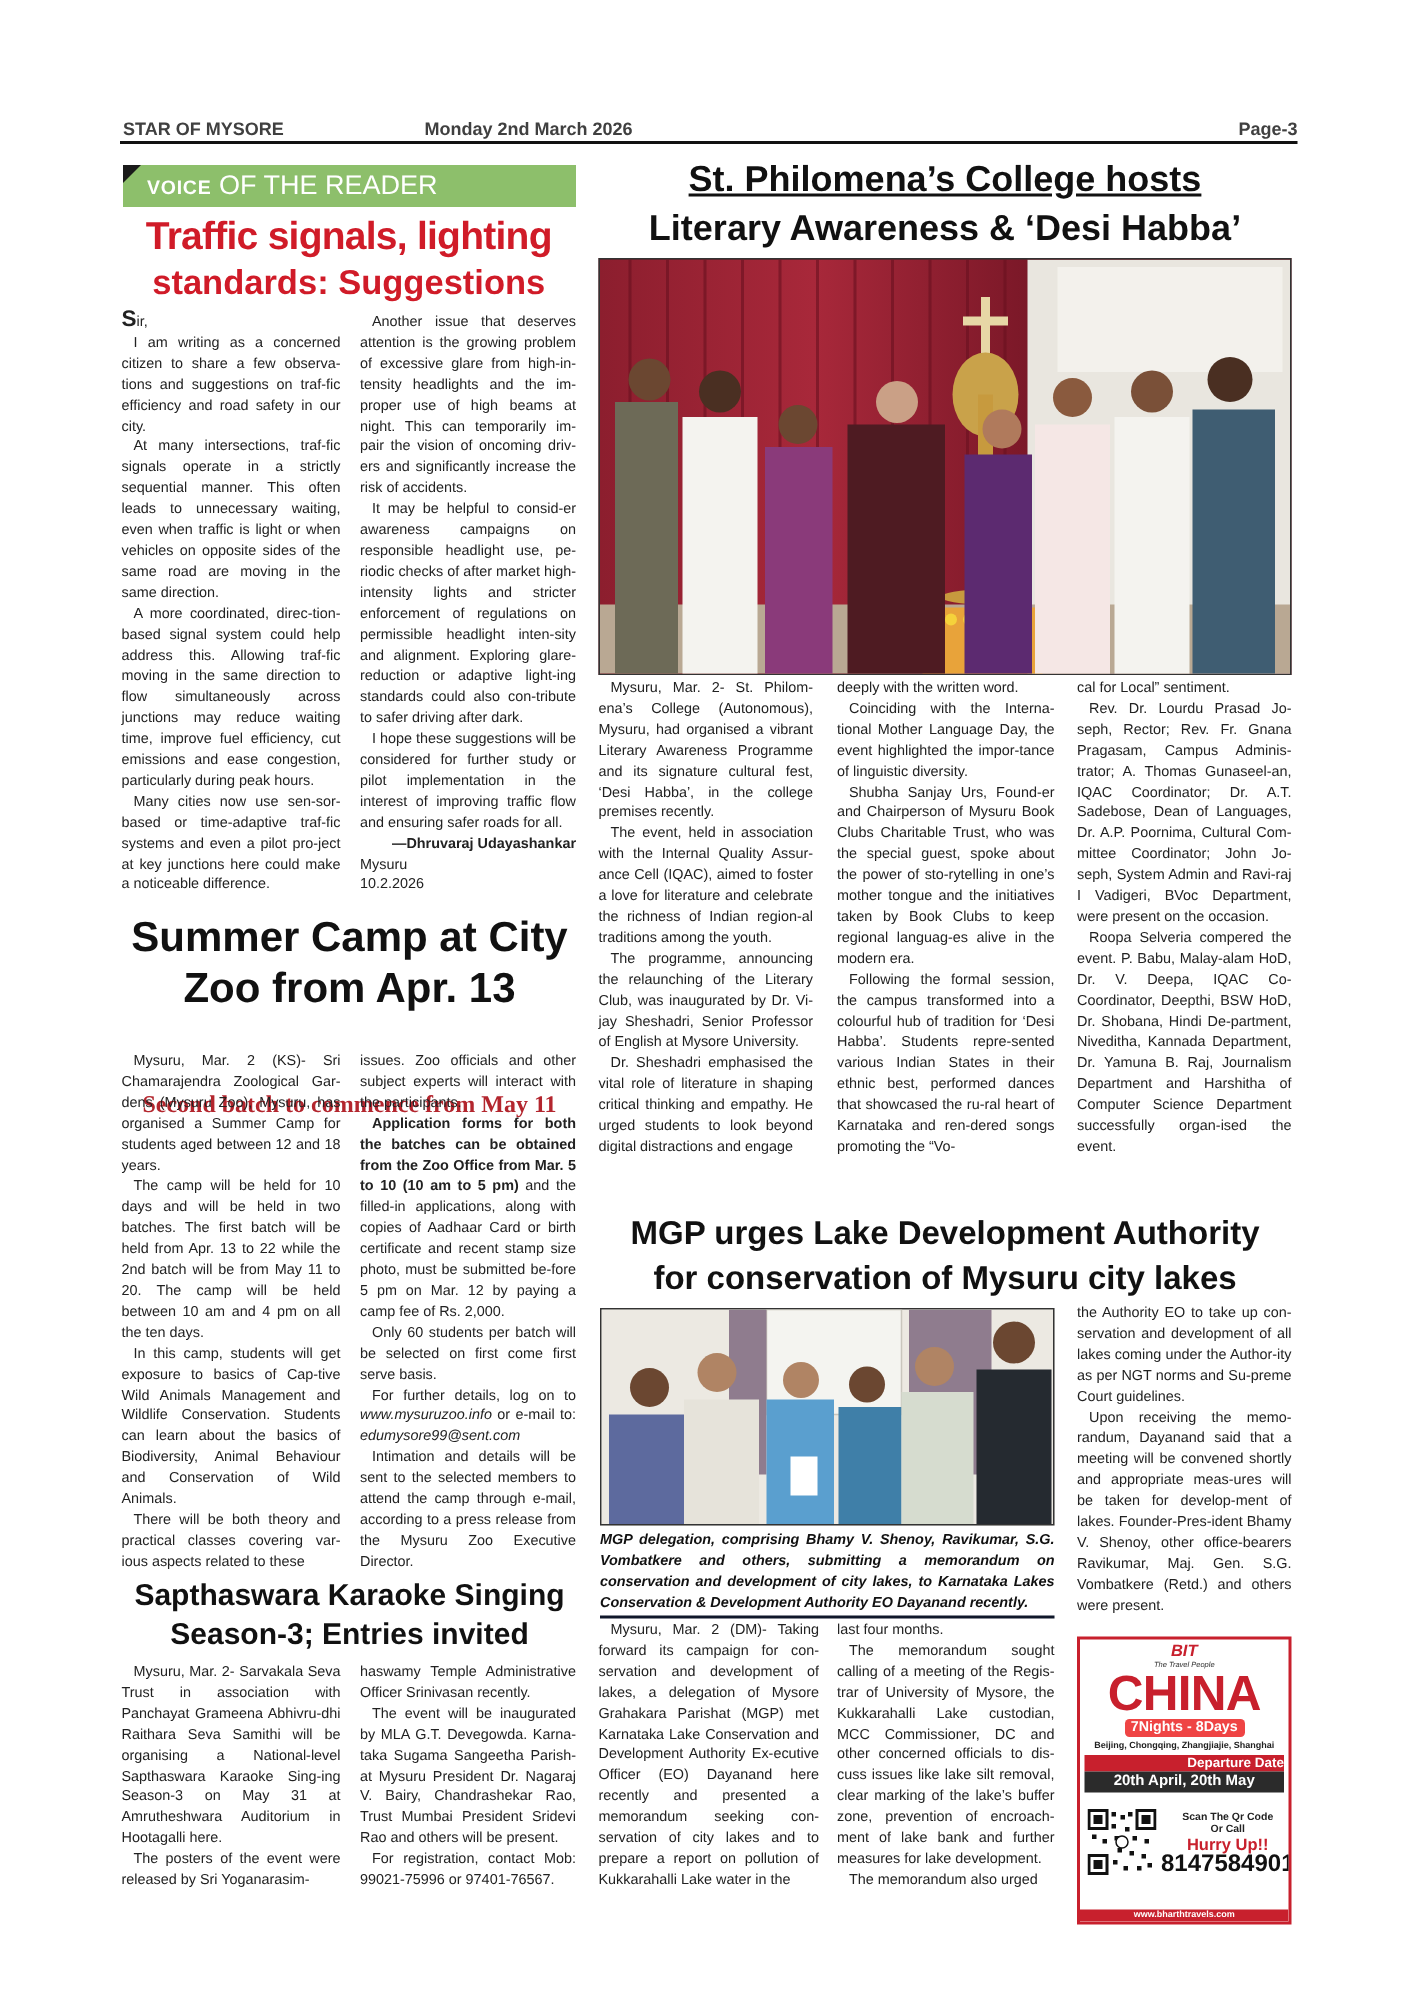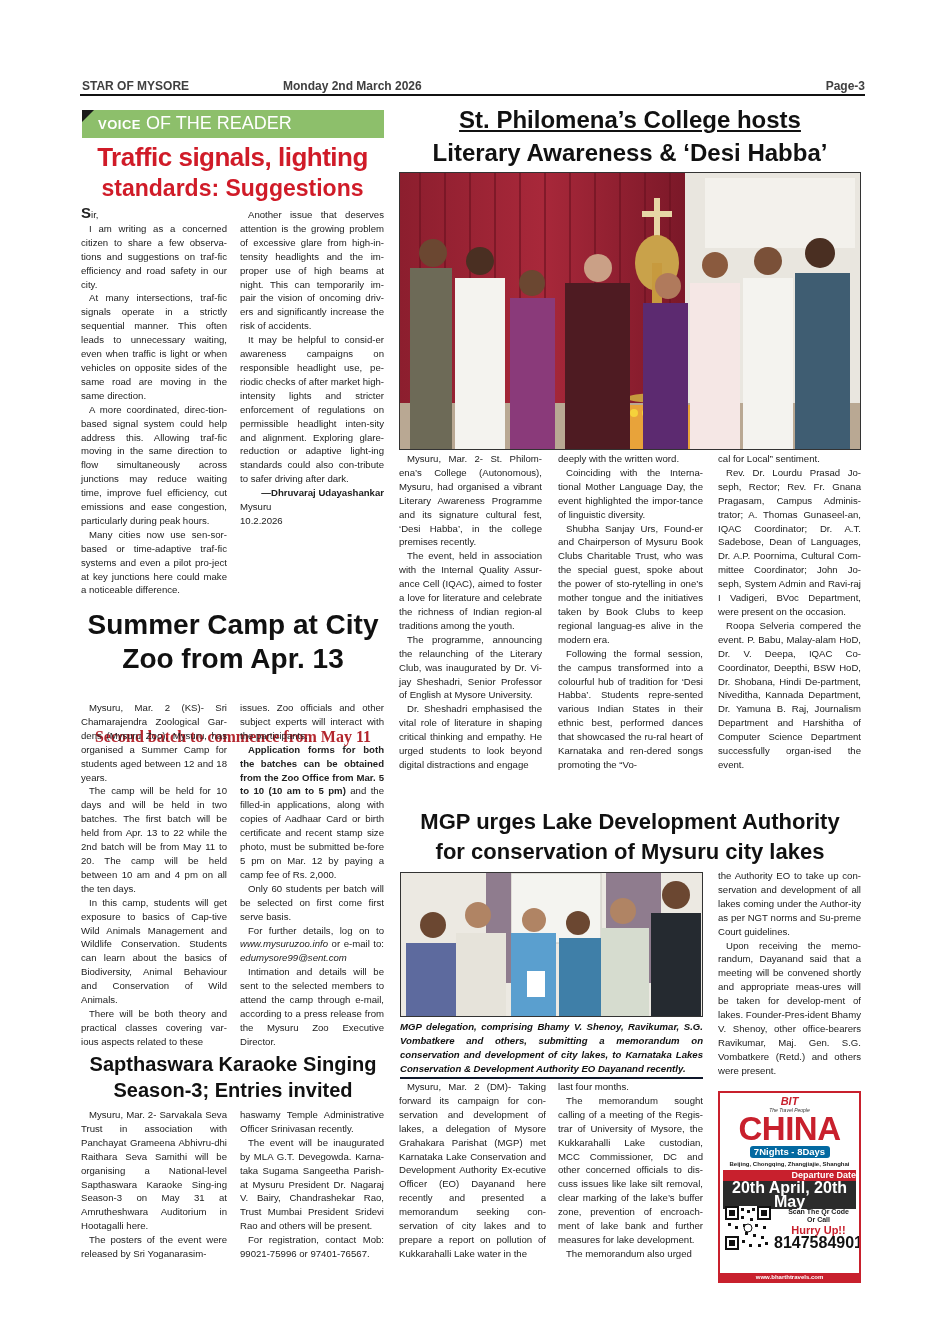--- a/index.html
+++ b/index.html
@@ -42,20 +42,21 @@
 <div class="col body-text" style="left:81px; top:206px; width:146px;">
   <p class="noind"><span class="dropcap">S</span><span>ir,</span></p>
   <p>I am writing as a concerned citizen to share a few observa-tions and suggestions on traf-fic efficiency and road safety in our city.</p>
   <p>At many intersections, traf-fic signals operate in a strictly sequential manner. This often leads to unnecessary waiting, even when traffic is light or when vehicles on opposite sides of the same road are moving in the same direction.</p>
   <p>A more coordinated, direc-tion-based signal system could help address this. Allowing traf-fic moving in the same direction to flow simultaneously across junctions may reduce waiting time, improve fuel efficiency, cut emissions and ease congestion, particularly during peak hours.</p>
   <p>Many cities now use sen-sor-based or time-adaptive traf-fic systems and even a pilot pro-ject at key junctions here could make a noticeable difference.</p>
 </div>
 <div class="col body-text" style="left:240px; top:208px; width:144px;">
   <p>Another issue that deserves attention is the growing problem of excessive glare from high-in-tensity headlights and the im-proper use of high beams at night. This can temporarily im-pair the vision of oncoming driv-ers and significantly increase the risk of accidents.</p>
   <p>It may be helpful to consid-er awareness campaigns on responsible headlight use, pe-riodic checks of after market high-intensity lights and stricter enforcement of regulations on permissible headlight inten-sity and alignment. Exploring glare-reduction or adaptive light-ing standards could also con-tribute to safer driving after dark.</p>
+  <p>I hope these suggestions will be considered for further study or pilot implementation in the interest of improving traffic flow and ensuring safer roads for all.</p>
   <p style="text-align:right; font-weight:bold;">—Dhruvaraj Udayashankar</p>
   <p class="noind">Mysuru</p>
   <p class="noind">10.2.2026</p>
 </div>
 
 <div class="abs black-head" style="left:78px; top:608px; width:310px; font-size:28px; line-height:34px;">Summer Camp at City</div>
 <div class="abs black-head" style="left:78px; top:642px; width:310px; font-size:28px; line-height:34px;">Zoo from Apr. 13</div>
 <div class="abs subhead-serif" style="left:78px; top:680px; width:310px;margin-top:48px;">Second batch to commence from May 11</div>
 
 <div class="col body-text" style="left:81px; top:701px; width:146px;">
@@ -205,24 +206,24 @@
 <div class="col body-text" style="left:558px; top:1080px; width:145px;">
   <p class="noind">last four months.</p>
   <p>The memorandum sought calling of a meeting of the Regis-trar of University of Mysore, the Kukkarahalli Lake custodian, MCC Commissioner, DC and other concerned officials to dis-cuss issues like lake silt removal, clear marking of the lake’s buffer zone, prevention of encroach-ment of lake bank and further measures for lake development.</p>
   <p>The memorandum also urged</p>
 </div>
 
 <div class="ad">
   <div style="text-align:center; margin-top:3px; font-family:'Liberation Sans',sans-serif; font-weight:bold; font-style:italic; font-size:11px; color:#c8202d; line-height:11px;">BIT</div>
   <div style="text-align:center; font-size:5px; font-style:italic; color:#333; line-height:6px;">The Travel People</div>
   <div style="text-align:center; font-family:'Liberation Sans',sans-serif; font-weight:bold; font-size:33px; line-height:32px; color:#c8202d; letter-spacing:-0.5px;">CHINA</div>
-  <div style="margin:1px auto 0; width:80px; background:#0369a1; color:#fff; font-weight:bold; font-size:9.5px; text-align:center; border-radius:3px; line-height:12px;">7Nights - 8Days</div>
+  <div style="margin:1px auto 0; width:80px; background:#ef4444; color:#fff; font-weight:bold; font-size:9.5px; text-align:center; border-radius:3px; line-height:12px;">7Nights - 8Days</div>
   <div style="text-align:center; font-size:6px; font-weight:bold; color:#222; margin-top:2px; line-height:8px;">Beijing, Chongqing, Zhangjiajie, Shanghai</div>
   <div style="background:#c8202d; color:#fff; font-weight:bold; font-size:9px; text-align:right; margin:2px 3px 0; line-height:11px;">Departure Date</div>
-  <div style="background:#2b2b2b; color:#fff; font-weight:bold; font-size:16px; text-align:center; margin:0 3px; line-height:14px;">20th April, 20th May</div>
+  <div style="background:#2b2b2b; color:#fff; font-weight:bold; font-size:10px; text-align:center; margin:0 3px; line-height:14px;">20th April, 20th May</div>
   <div style="position:absolute; left:5px; top:113px; width:46px; height:44px; background:#fff;">
     <svg width="46" height="44" viewBox="0 0 46 44">
       <rect x="0" y="0" width="46" height="44" fill="#fff"></rect>
       <rect x="1" y="1" width="12" height="12" fill="none" stroke="#111" stroke-width="2"></rect>
         <rect x="4" y="4" width="6" height="6" fill="#111"></rect>
       <rect x="33" y="1" width="12" height="12" fill="none" stroke="#111" stroke-width="2"></rect>
         <rect x="36" y="4" width="6" height="6" fill="#111"></rect>
       <rect x="1" y="31" width="12" height="12" fill="none" stroke="#111" stroke-width="2"></rect>
         <rect x="4" y="34" width="6" height="6" fill="#111"></rect>
       <g fill="#111">

